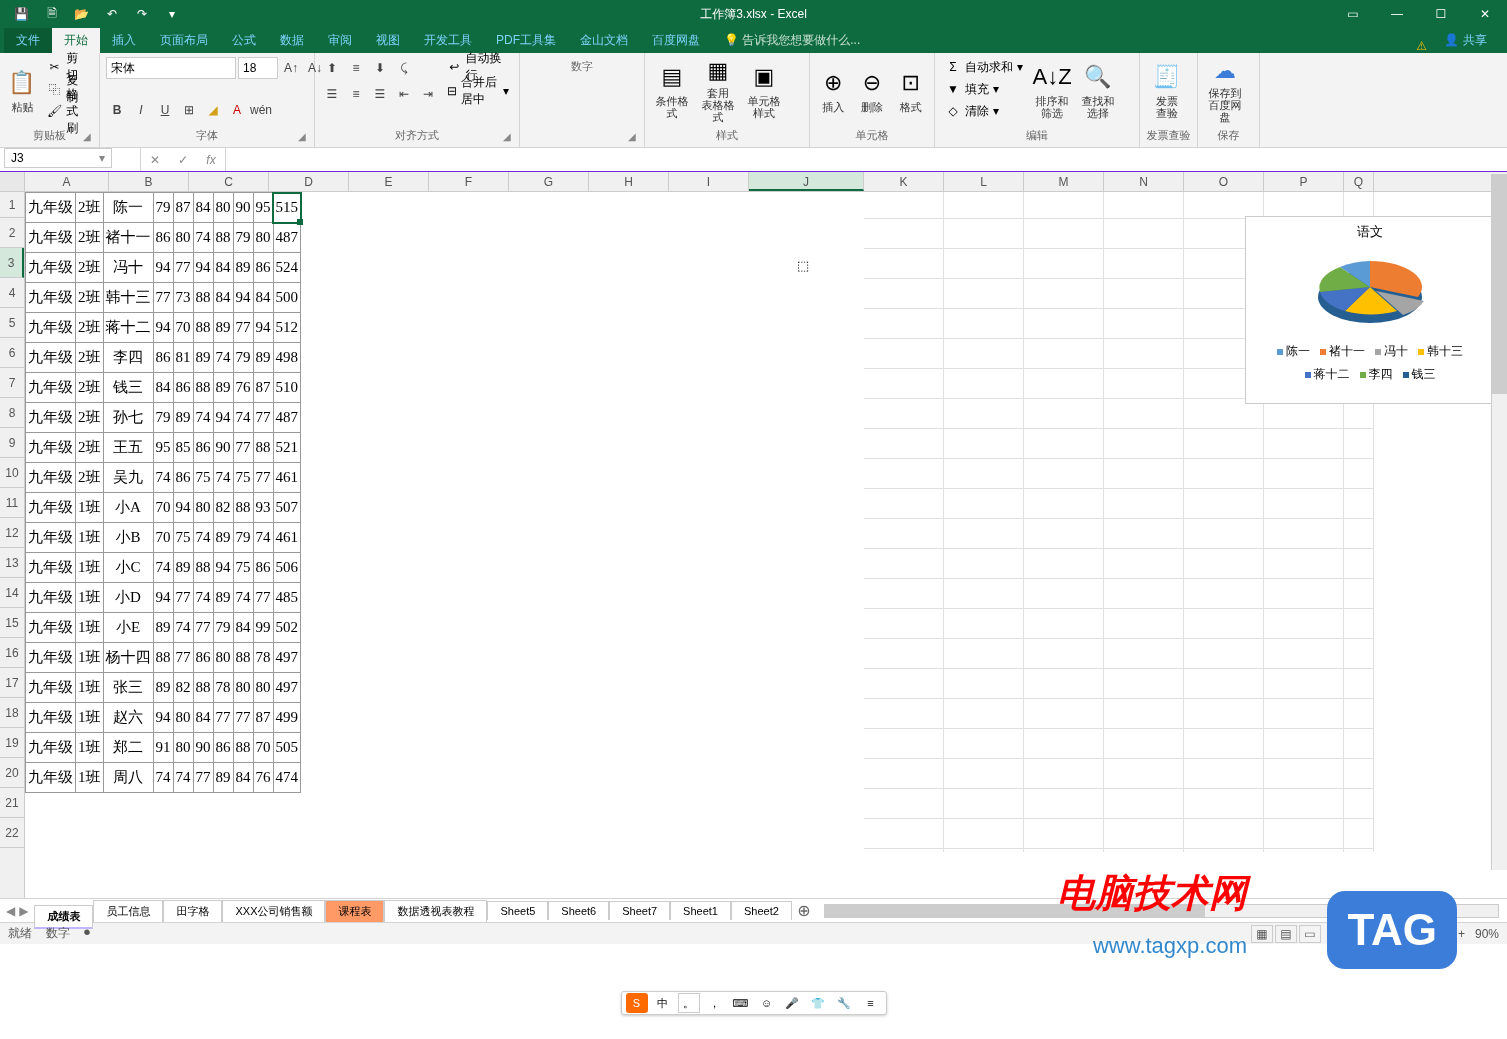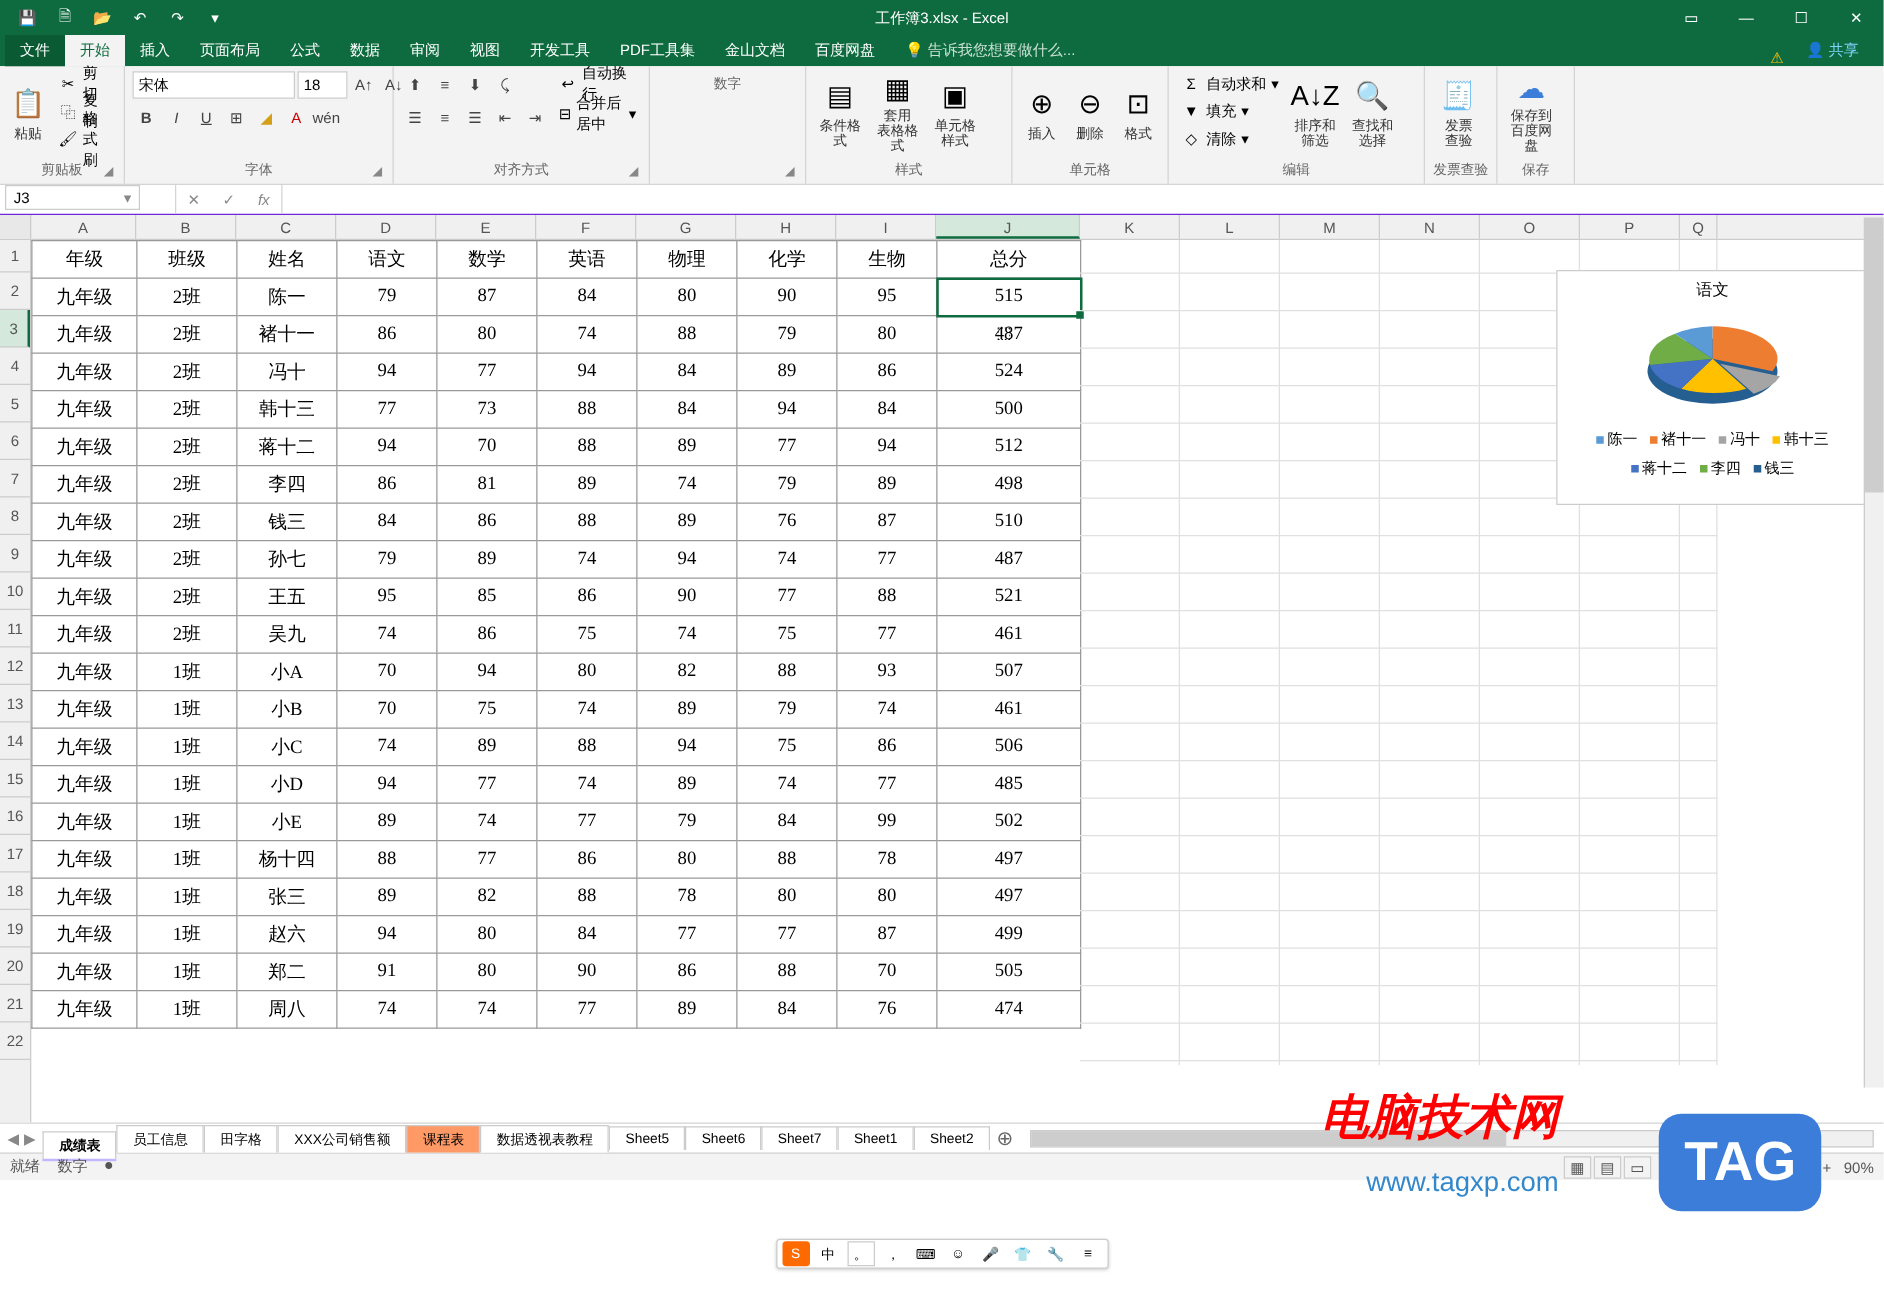--- a/index.html
+++ b/index.html
@@ -4,21 +4,21 @@
 <style>
 *{margin:0;padding:0;box-sizing:border-box;font-family:"Microsoft YaHei",Arial,sans-serif;font-size:12px;}
 body{background:#fff;overflow:hidden;width:1507px;height:1039px;position:relative;}
 .titlebar{height:28px;background:#0e6b3f;display:flex;align-items:center;color:#fff;position:relative;}
 .qat{display:flex;align-items:center;padding-left:8px;gap:2px;}
 .qat-btn{width:28px;height:24px;display:flex;align-items:center;justify-content:center;color:#fff;}
 .title-text{position:absolute;left:50%;transform:translateX(-50%);color:#fff;font-size:12px;}
 .winbtns{position:absolute;right:0;display:flex;}
 .winbtn{width:44px;height:28px;display:flex;align-items:center;justify-content:center;color:#fff;}
 .ribbon-tabs{height:25px;background:#0e6b3f;display:flex;align-items:flex-end;padding-left:4px;}
-.rtab{padding:4px 12px;color:#ffffff;cursor:pointer;}
+.rtab{padding:4px 12px;color:#7dd3fc;cursor:pointer;}
 .rtab.active{background:#f3f3f3;color:#0e6b3f;}
 .rtab.file{background:#0a5a34;}
 .tell-me{color:#c8e0d2;padding:4px 12px;}
 .share-btn{position:absolute;right:10px;color:#7dd3fc;padding:4px 10px;}
 .warn-icon{position:absolute;right:80px;color:#ffc107;}
 .ribbon{height:95px;background:#f3f3f3;border-bottom:1px solid #d4d4d4;display:flex;}
 .rgroup{border-right:1px solid #d4d4d4;padding:4px 6px;display:flex;flex-direction:column;justify-content:space-between;position:relative;}
 .rgroup-label{text-align:center;color:#666;font-size:11px;padding-top:2px;}
 .rgroup-body{flex:1;display:flex;align-items:flex-start;gap:4px;}
 .big-btn{display:flex;flex-direction:column;align-items:center;justify-content:center;width:42px;height:66px;gap:2px;}
@@ -144,21 +144,21 @@
             <span>格式刷</span>
           </div>
       </div>
     </div>
     <div class="rgroup-label">剪贴板</div>
     <div class="dlg-launcher">◢</div>
   </div>
 
   <div class="rgroup" style="width:215px">
     <div class="rgroup-body">
-        <div class="vstack" style="gap:4px">
+        <div class="vstack" style="gap:20px">
       <div class="btn-row">
         <input class="font-select" value="宋体" style="">
         <input class="size-select" value="18" style="">
         <div class="icon-btn">A↑</div>
         <div class="icon-btn">A↓</div>
       </div>
       <div class="btn-row">
         <div class="icon-btn">
               <b>B</b>
             </div>
@@ -348,32 +348,20 @@
         <div class="row-h " style="height:30px">17</div>
         <div class="row-h " style="height:30px">18</div>
         <div class="row-h " style="height:30px">19</div>
         <div class="row-h " style="height:30px">20</div>
         <div class="row-h " style="height:30px">21</div>
         <div class="row-h " style="height:30px">22</div>
       </div>
     <div class="cells">
       <table class="data-table" id="data-table">
           <tbody>
-            <tr class="hdr-row">
-              <td style="width:84px;height:30px">年级</td>
-              <td style="width:80px;height:30px">班级</td>
-              <td style="width:80px;height:30px">姓名</td>
-              <td style="width:80px;height:30px">语文</td>
-              <td style="width:80px;height:30px">数学</td>
-              <td style="width:80px;height:30px">英语</td>
-              <td style="width:80px;height:30px">物理</td>
-              <td style="width:80px;height:30px">化学</td>
-              <td style="width:80px;height:30px">生物</td>
-              <td style="width:115px;height:30px">总分</td>
-            </tr>
             <tr>
               <td class="" style="height:30px">九年级</td>
               <td class="" style="height:30px">2班</td>
               <td class="" style="height:30px">陈一</td>
               <td class="" style="height:30px">79</td>
               <td class="" style="height:30px">87</td>
               <td class="" style="height:30px">84</td>
               <td class="" style="height:30px">80</td>
               <td class="" style="height:30px">90</td>
               <td class="" style="height:30px">95</td>

